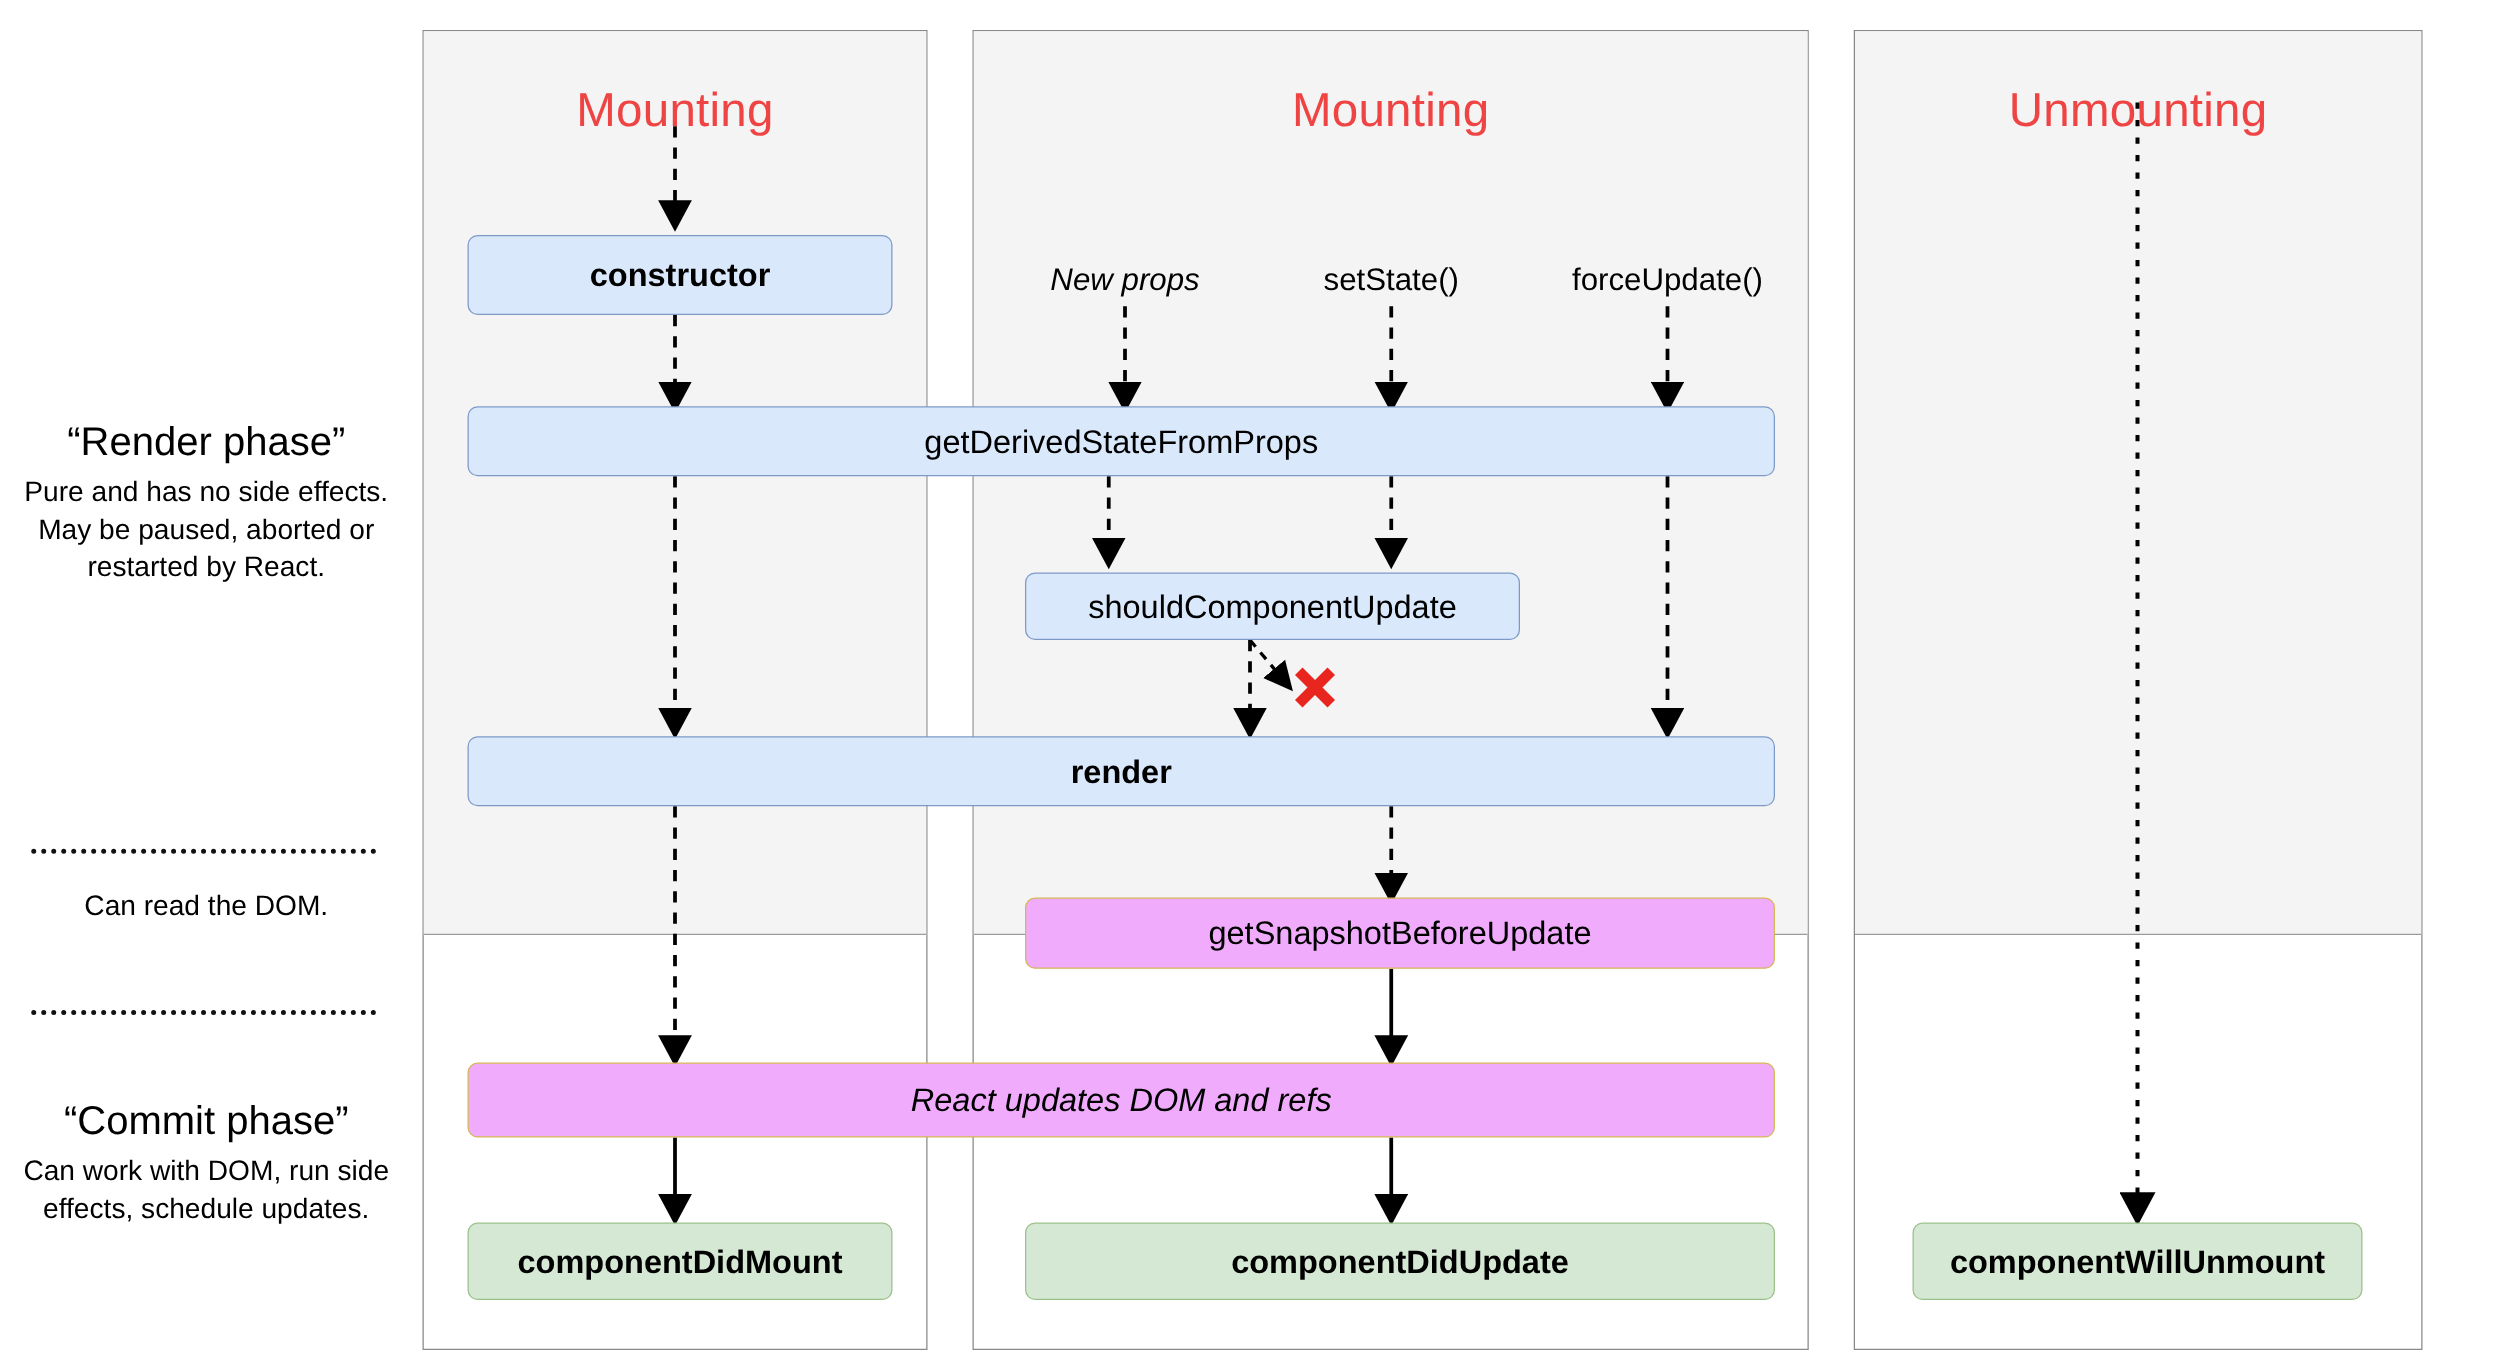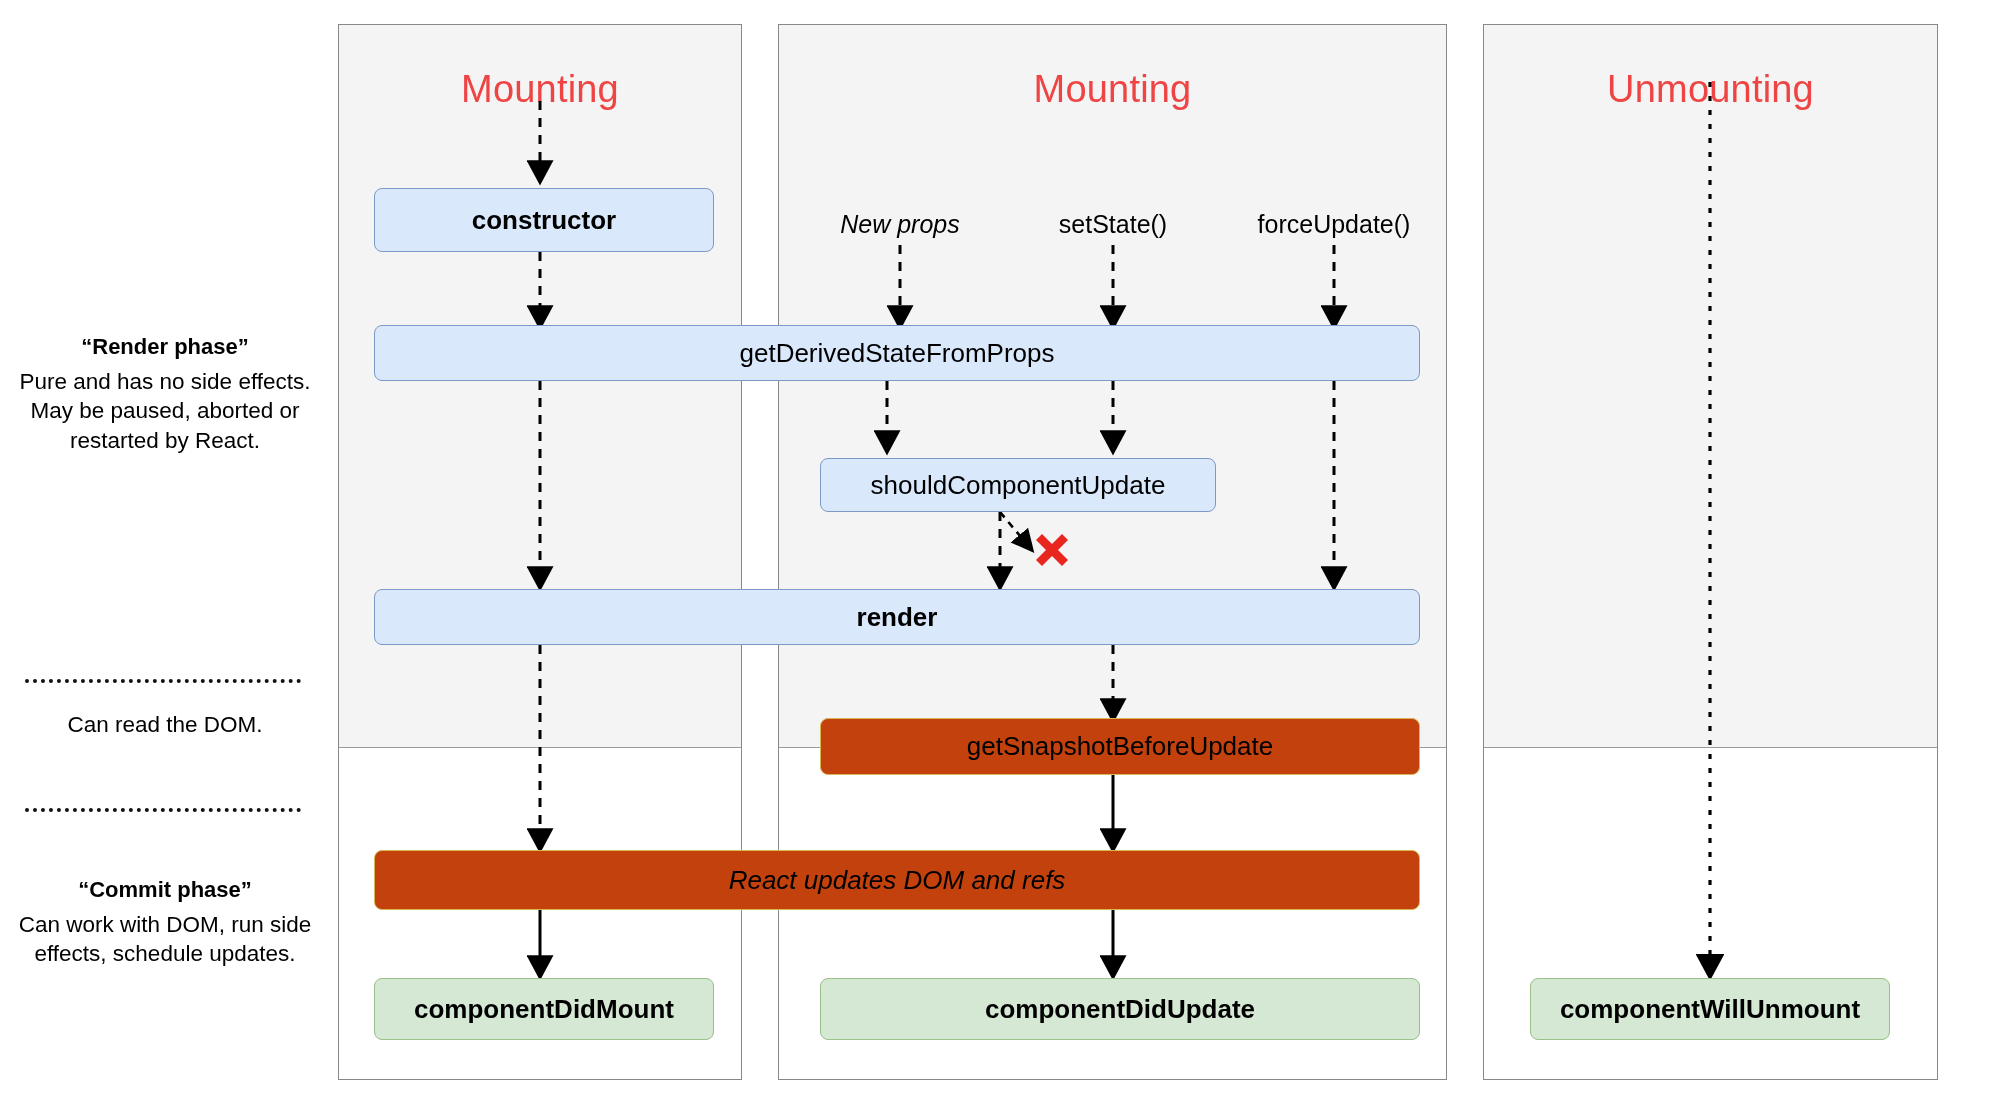--- a/index.html
+++ b/index.html
@@ -12,32 +12,32 @@
 
   
   .panel{position:absolute;box-sizing:border-box;border:1.5px solid #888888;background:#ffffff;}
   .panel .gray-top{position:absolute;left:0;top:0;right:0;background:#f4f4f4;border-bottom:1.5px solid #9b9b9b;box-sizing:border-box;}
   .panel-title{position:absolute;left:0;right:0;text-align:center;font-size:38px;letter-spacing:.2px;color:#ef4444;}
 
   
   .node{position:absolute;box-sizing:border-box;display:flex;align-items:center;justify-content:center;
         border-radius:8px;border-width:1.6px;border-style:solid;font-size:26px;line-height:1.1;text-align:center;}
   .node.blue{background:#dae8fc;border-color:#7d99c6;}
-  .node.yellow{background:#c2410c;border-color:#d6b656;}
+  .node.yellow{background:#f0abfc;border-color:#d6b656;}
   .node.green{background:#d5e8d4;border-color:#9cc08a;}
   .node.bold{font-weight:bold;}
   .node.italic{font-style:italic;}
 
   
   .trigger{position:absolute;font-size:25px;text-align:center;white-space:nowrap;}
   .trigger.italic{font-style:italic;}
 
   
   .legend{position:absolute;text-align:center;}
-  .legend .lg-title{font-size:22px;font-weight:bold;margin:0 0 6px 0;line-height:1.25;}
+  .legend .lg-title{font-size:32px;font-weight:normal;margin:0 0 6px 0;line-height:1.25;}
   .legend .lg-body{font-size:22.5px;line-height:1.33;margin:0;}
   .dotline{position:absolute;border-top:4px dotted #111111;height:0;}
 
   
   .arrow{position:absolute;}
   svg{display:block;overflow:visible;}
 </style>
 </head>
 <body>
 

